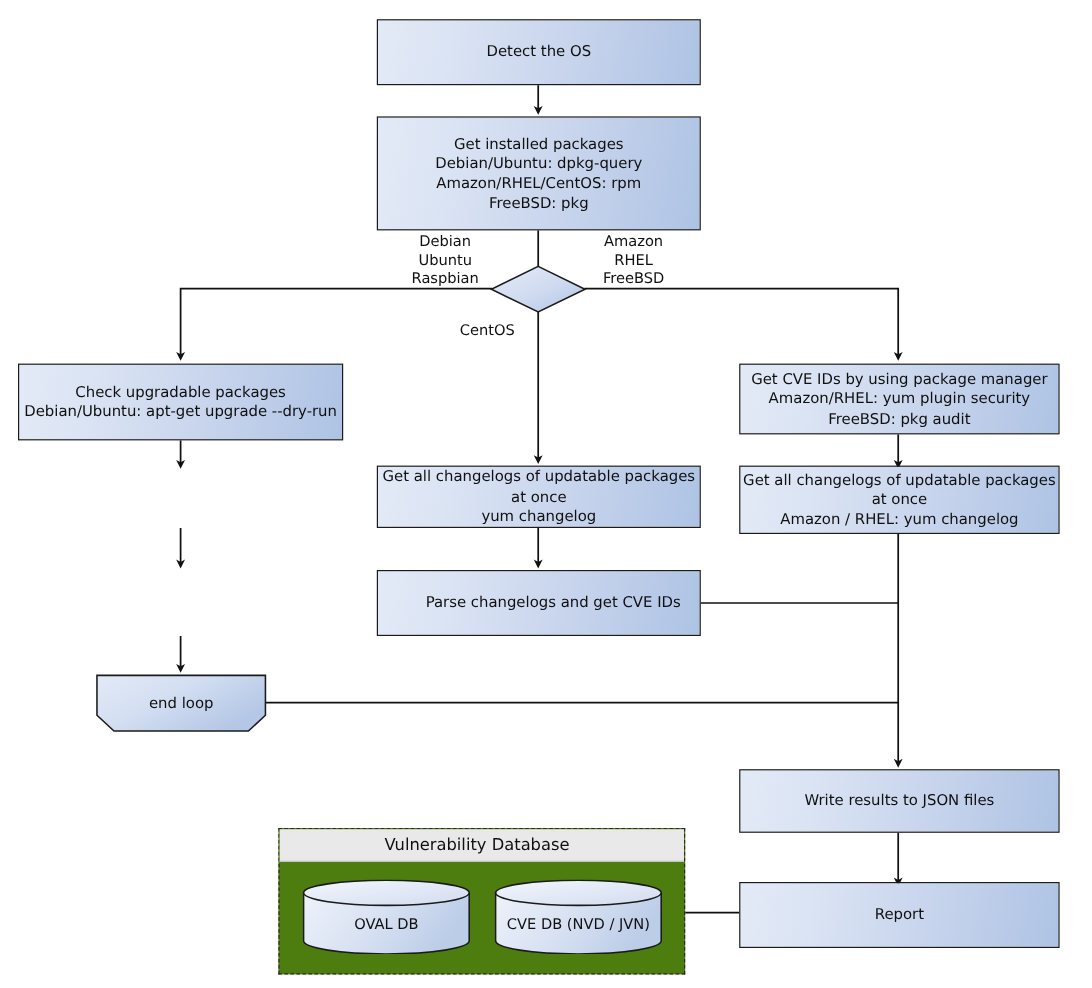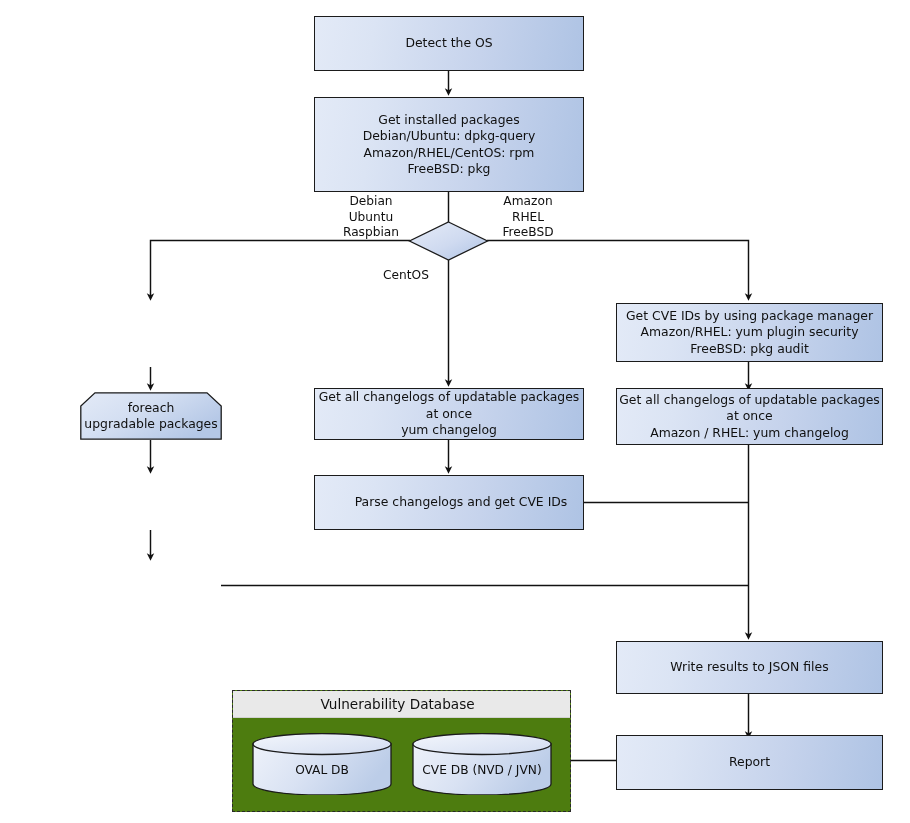--- a/index.html
+++ b/index.html
@@ -100,37 +100,40 @@
   </svg>
 
   <div class="edgelabel" style="left:330px;top:194px;width:82px;">Debian
 Ubuntu
 Raspbian</div>
   <div class="edgelabel" style="left:487px;top:194px;width:82px;">Amazon
 RHEL
 FreeBSD</div>
   <div class="edgelabel" style="left:370px;top:268px;width:72px;">CentOS</div>
 
-
-  <div class="loopwrap" style="left:80px;top:392px;width:142px;height:48px;">
+  <div class="node" style="left:15px;top:303px;width:271px;height:64px;">
+    <span style="white-space:pre-line;">Check upgradable packages
+Debian/Ubuntu: apt-get upgrade --dry-run</span>
+  </div>
+
+
+
+  <div class="loopwrap" style="left:80px;top:562px;width:142px;height:48px;">
     <svg width="142" height="48" viewBox="0 0 142 48">
       <defs>
-        <linearGradient id="lg1" x1="0" y1="0" x2="1" y2="0.6">
+        <linearGradient id="lg2" x1="0" y1="0" x2="1" y2="0.6">
           <stop offset="0%" stop-color="#e3eaf7"></stop>
           <stop offset="45%" stop-color="#d4dff2"></stop>
           <stop offset="100%" stop-color="#b4c7e6"></stop>
         </linearGradient>
       </defs>
-      <path d="M15,0.8 L127,0.8 L141.2,14 L141.2,47.2 L0.8,47.2 L0.8,14 Z" fill="url(#lg1)" stroke="#1b1b1b" stroke-width="1.3"></path>
+      <path d="M0.8,0.8 L141.2,0.8 L141.2,34 L127,47.2 L15,47.2 L0.8,34 Z" fill="url(#lg2)" stroke="#1b1b1b" stroke-width="1.3"></path>
     </svg>
-    <div class="lbl" style="white-space:pre-line;">foreach
-upgradable  packages</div>
-  </div>
-
-
+    <div class="lbl" style="white-space:pre-line;">end loop</div>
+  </div>
 
   <div class="node wide-overflow" style="left:314px;top:388px;width:270px;height:52px;">
     <span style="white-space:pre-line;">Get all changelogs of updatable packages at once
 yum changelog</span>
   </div>
 
   <div class="node" style="left:314px;top:475px;width:270px;height:55px;">
     <span style="white-space:pre-line;margin-left:24px;">Parse changelogs and get CVE IDs</span>
   </div>
 

